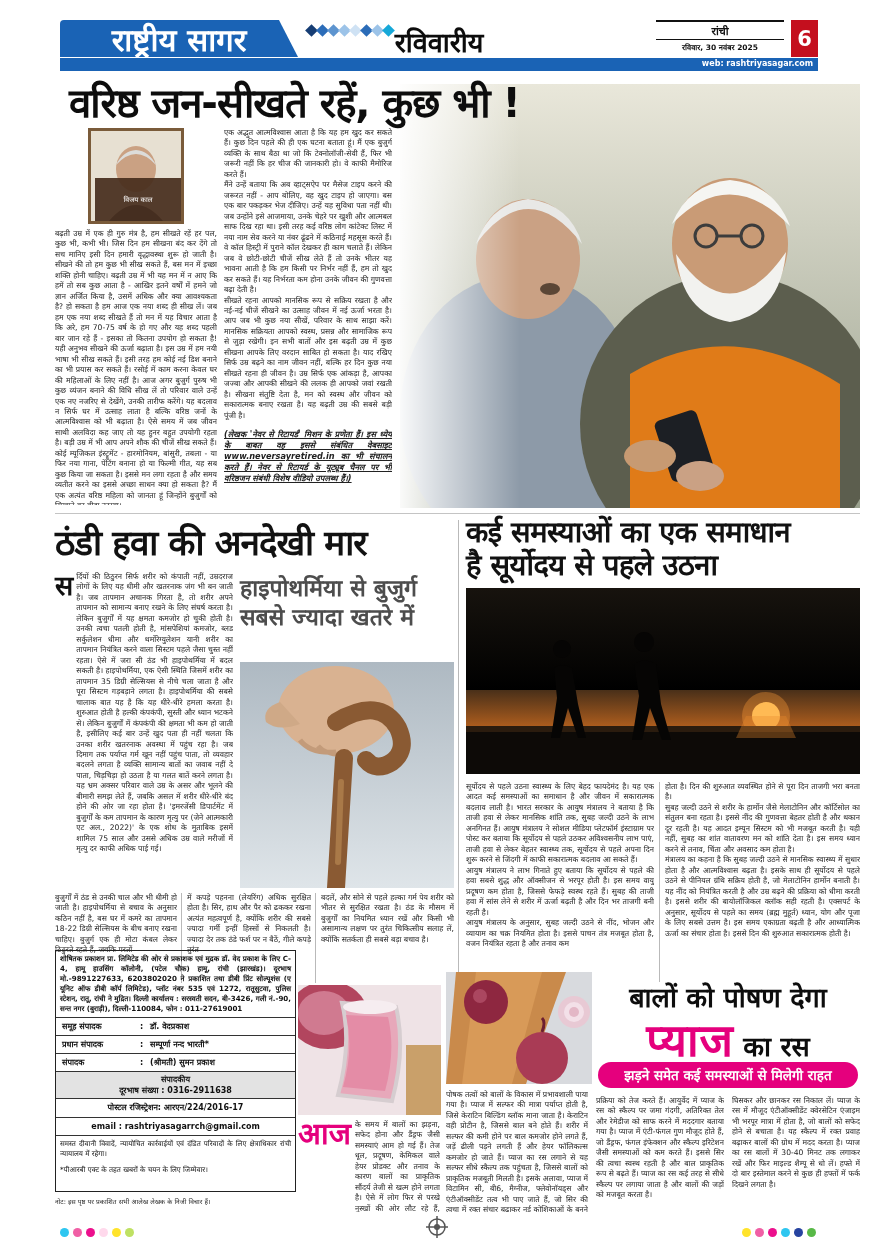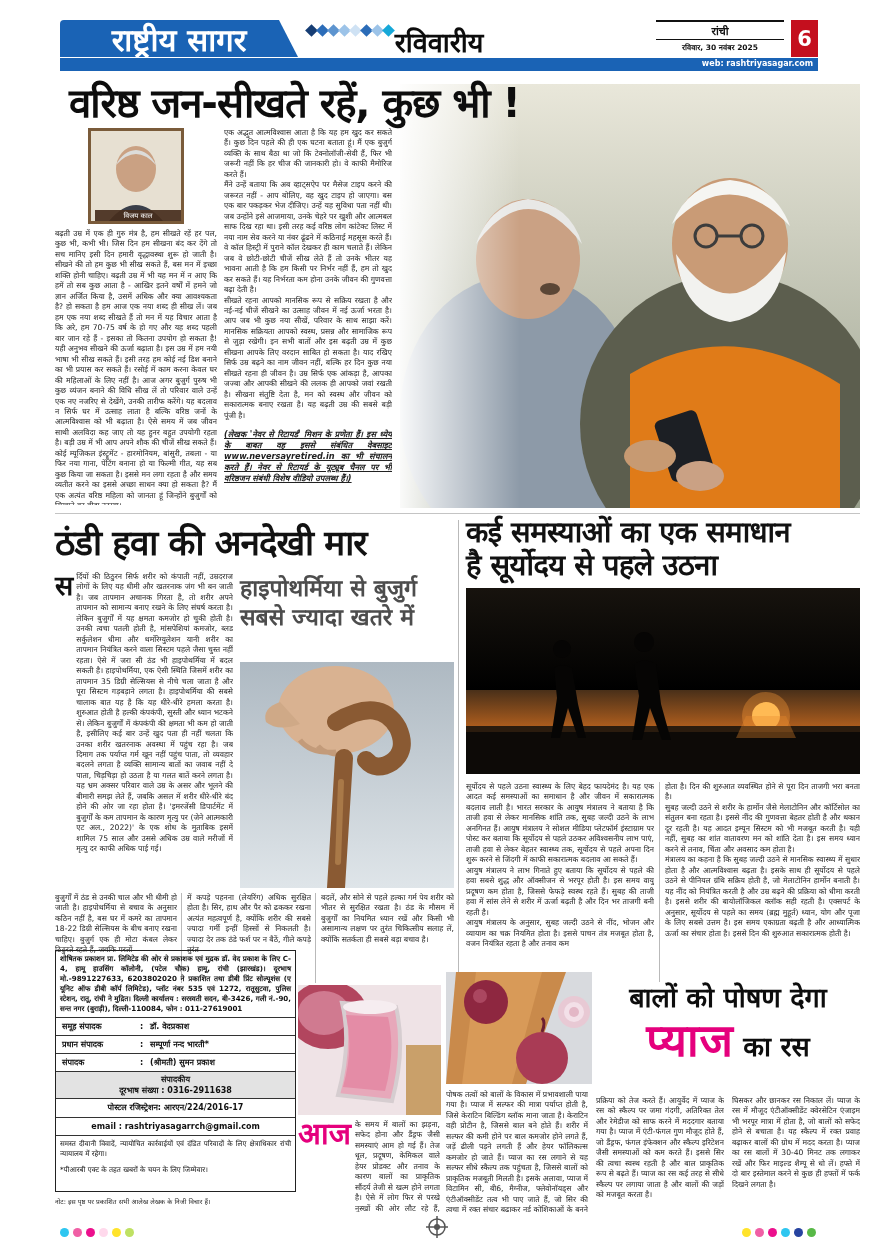--- a/index.html
+++ b/index.html
@@ -34,21 +34,21 @@
   .credit{font-size:8.2px;font-weight:700;font-style:italic;line-height:1.35;color:#222;
           text-align:justify;overflow:hidden;}
   .dropcap{float:left;font-size:27px;font-weight:700;line-height:0.9;padding:2px 3px 0 0;}
   .lead-word{float:left;font-size:30px;font-weight:700;color:#e5007d;line-height:0.95;padding:0 4px 0 0;}
   
   .photo{overflow:hidden;}
   .photo svg{display:block;width:100%;height:100%;}
   .author-card{width:96px;height:96px;border:3px solid #7a5b3a;box-sizing:border-box;
                position:relative;background:#e9e2d6;margin:0 auto 5px auto;}
   .author-caption{position:absolute;left:4px;right:0;bottom:0;background:rgba(70,45,28,.92);
-                  color:#fff;font-size:7px;text-align:center;padding:1px 0;}
+                  color:#fff;font-size:7px;text-align:center;padding:17px 0;}
   
   .hrule{background:#c4c4c4;height:1px;}
   .vrule{background:#b9b9b9;width:1px;}
   
   .imprint{left:55px;top:950px;width:241px;height:242px;border:1.5px solid #222;
            box-sizing:border-box;font-size:7.1px;line-height:1.4;}
   .imp-addr{padding:3px 4px;border-bottom:1px solid #333;text-align:justify;font-weight:600;}
   .imp-row{display:flex;border-bottom:1px solid #333;padding:3px 6px;font-weight:700;font-size:8px;}
   .imp-row .lbl{width:78px;}
   .imp-row .sep{width:10px;}
@@ -275,20 +275,21 @@
       <circle cx="128" cy="40" r="16" fill="#e8c9d4"></circle>
       <circle cx="128" cy="40" r="10" fill="#f3e0e8"></circle>
       <circle cx="128" cy="40" r="5" fill="#e3b7c6"></circle>
     </svg>
   </div>
 
   <div class="abs onion-h2">
     <span class="onion-accent">प्याज</span><span class="onion-rest"> का रस</span>
   </div>
   <div class="abs onion-h1">बालों को पोषण देगा</div>
+  <div class="abs pill">झड़ने समेत कई समस्याओं से मिलेगी राहत</div>
 
   <div class="abs" style="left:298px;top:1120px;width:142px;height:92px;">
     <span class="lead-word">आज</span>
       <span class="col" style="display:block;height:92px;">के समय में बालों का झड़ना, सफेद होना और डैंड्रफ जैसी समस्याएं आम हो गई हैं। तेज धूल, प्रदूषण, केमिकल वाले हेयर प्रोडक्ट और तनाव के कारण बालों का प्राकृतिक सौंदर्य तेजी से खत्म होने लगता है। ऐसे में लोग फिर से परखे नुस्खों की ओर लौट रहे हैं, क्योंकि ये सुरक्षित, सस्ते और लंबे समय तक असर करने वाले होते हैं। इन्हीं नुस्खों में से एक है प्याज का रस, जिसे सदियों से बालों की मजबूती और वृद्धि के लिए इस्तेमाल किया जाता रहा है।</span>
   </div>
   <div class="abs col" style="left:446px;top:1090px;width:142px;height:122px;">पोषक तत्वों को बालों के विकास में प्रभावशाली पाया गया है। प्याज में सल्फर की मात्रा पर्याप्त होती है, जिसे केराटिन बिल्डिंग ब्लॉक माना जाता है। केराटिन वही प्रोटीन है, जिससे बाल बने होते हैं। शरीर में सल्फर की कमी होने पर बाल कमजोर होने लगते हैं, जड़ें ढीली पड़ने लगती हैं और हेयर फॉलिकल्स कमजोर हो जाते हैं। प्याज का रस लगाने से यह सल्फर सीधे स्कैल्प तक पहुंचता है, जिससे बालों को प्राकृतिक मजबूती मिलती है। इसके अलावा, प्याज में विटामिन सी, बी6, मैग्नीज, फ्लेवोनॉयड्स और एंटीऑक्सीडेंट तत्व भी पाए जाते हैं, जो सिर की त्वचा में रक्त संचार बढ़ाकर नई कोशिकाओं के बनने की</div>
   <div class="abs col" style="left:596px;top:1096px;width:128px;height:116px;">प्रक्रिया को तेज करते हैं। आयुर्वेद में प्याज के रस को स्कैल्प पर जमा गंदगी, अतिरिक्त तेल और रेमेडीज को साफ करने में मददगार बताया गया है। प्याज में एंटी-फंगल गुण मौजूद होते हैं, जो डैंड्रफ, फंगल इंफेक्शन और स्कैल्प इरिटेशन जैसी समस्याओं को कम करते हैं। इससे सिर की त्वचा स्वस्थ रहती है और बाल प्राकृतिक रूप से बढ़ते हैं। प्याज का रस कई तरह से सीधे स्कैल्प पर लगाया जाता है और बालों की जड़ों को मजबूत करता है।</div>
   <div class="abs col" style="left:732px;top:1096px;width:128px;height:116px;">घिसकर और छानकर रस निकाल लें। प्याज के रस में मौजूद एंटीऑक्सीडेंट क्वेरसेटिन एंजाइम भी भरपूर मात्रा में होता है, जो बालों को सफेद होने से बचाता है। यह स्कैल्प में रक्त प्रवाह बढ़ाकर बालों की ग्रोथ में मदद करता है। प्याज का रस बालों में 30-40 मिनट तक लगाकर रखें और फिर माइल्ड शैम्पू से धो लें। हफ्ते में दो बार इस्तेमाल करने से कुछ ही हफ्तों में फर्क दिखने लगता है।</div>
 
   <div class="abs dotrow" style="left:60px;top:1222px;"><span class="dot" style="background: rgb(46, 198, 240);"></span><span class="dot" style="background: rgb(240, 95, 165);"></span><span class="dot" style="background: rgb(236, 16, 141);"></span><span class="dot" style="background: rgb(255, 217, 236);"></span><span class="dot" style="background: rgb(255, 227, 43);"></span><span class="dot" style="background: rgb(191, 225, 99);"></span></div>

